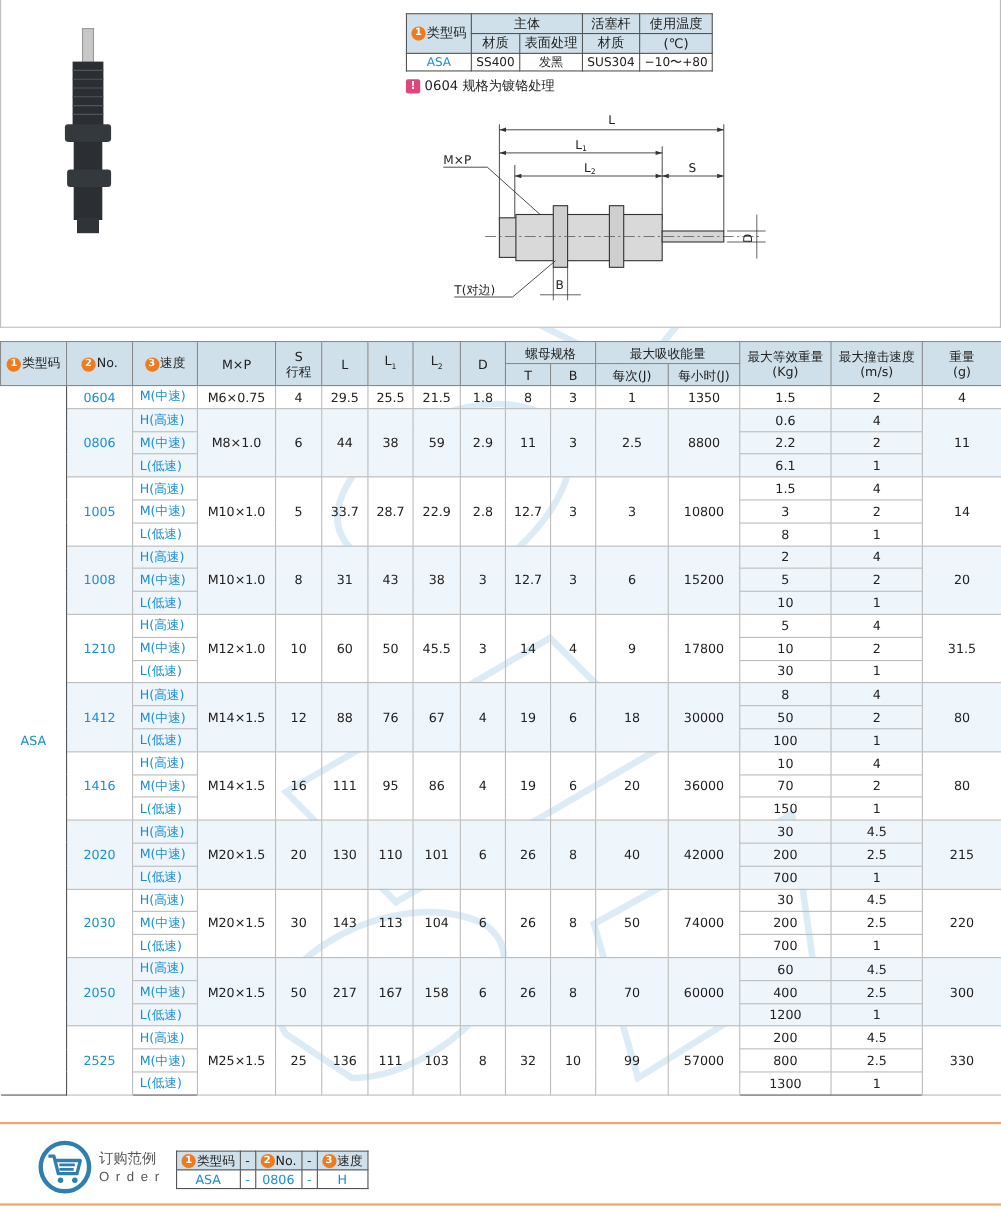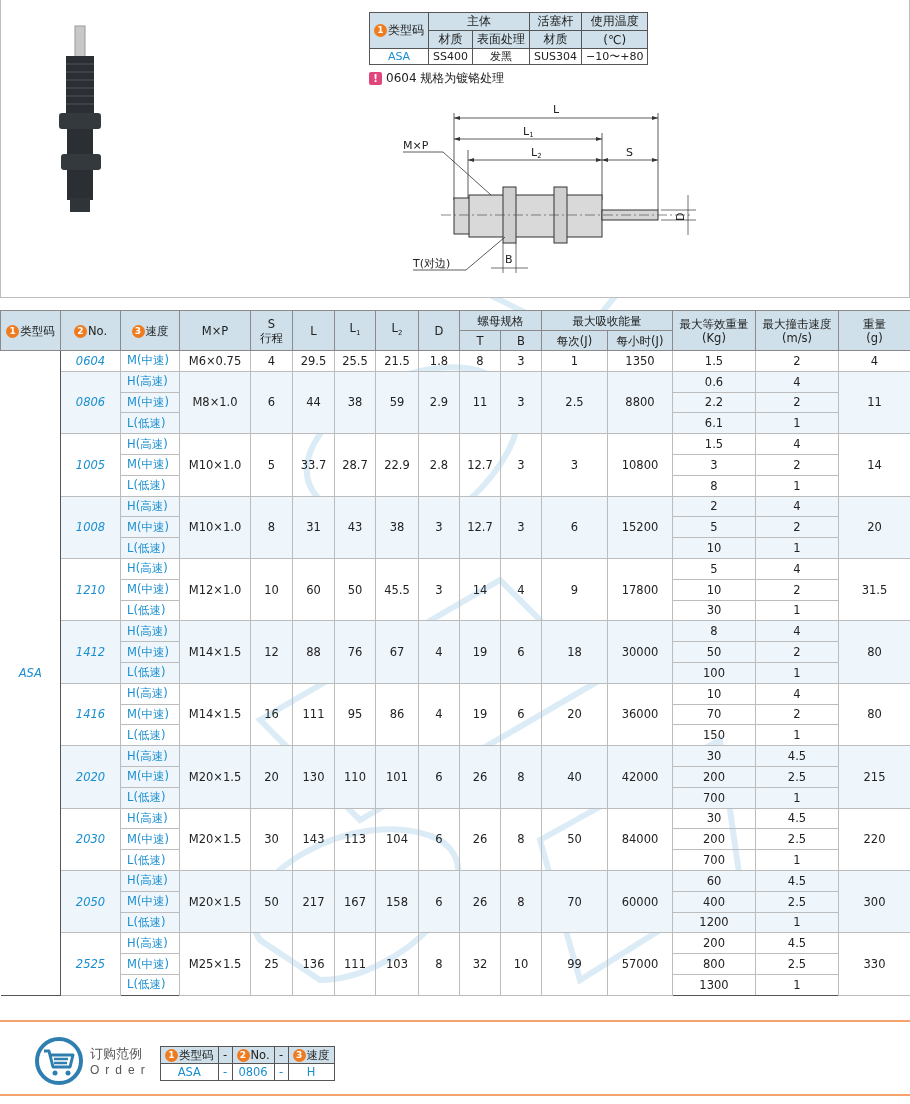--- a/index.html
+++ b/index.html
@@ -21,21 +21,21 @@
   .drawing { position: absolute; left: 390px; top: 95px; width: 320px; height: 185px; }
 
   .num { display: inline-block; width: 13px; height: 13px; border-radius: 50%; background: #f07b1f; color: #fff; font-size: 9px; line-height: 13px; text-align: center; font-weight: bold; vertical-align: middle; margin-right: 1px; }
 
   
   .main-table { position: absolute; left: 0; top: 310px; width: 910px; border-collapse: collapse; font-size: 11px; table-layout: fixed; }
   .main-table th { background: #cfe0ea; border: 1px solid #8a8a8a; font-weight: normal; text-align: center; font-size: 11.5px; line-height: 14px; padding: 0; }
   .main-table thead tr.h1 th { height: 20px; }
   .main-table thead tr.h2 th { height: 20px; }
   .main-table td { border: 1px solid #bcbcbc; text-align: center; height: 20.8px; padding: 0; white-space: nowrap; font-size: 11.5px; }
-  .main-table td.blue { color: #1a8fd0; font-style: italic; }
+  .main-table td.blue { color: #1a8fd0; }
   .main-table td.spd { color: #1a8fd0; text-align: left; padding-left: 6px; }
   .main-table tr.grp-first td { border-top: 1.5px solid #555; }
   .main-table td.type-cell { border-right: 1.5px solid #555; border-left: none; border-bottom: 1.5px solid #555; background: #fff; }
   .main-table tr.alt td:not(.type-cell) { background: #eef5fb; }
   .main-table tbody tr:last-child td { border-bottom: 1.5px solid #555; }
 
   
   .order-box { position: absolute; left: 0; top: 1020px; width: 910px; height: 76px; border-top: 2px solid #f2a26a; border-bottom: 2px solid #f2a26a; }
   .cart { position: absolute; left: 34px; top: 14px; width: 50px; height: 50px; }
   .order-label { position: absolute; left: 90px; top: 24px; font-size: 13px; color: #555; line-height: 16px; }
@@ -422,21 +422,21 @@
         <td class="spd">H(高速)</td>
         <td rowspan="3">M20×1.5</td>
         <td rowspan="3">30</td>
         <td rowspan="3">143</td>
         <td rowspan="3">113</td>
         <td rowspan="3">104</td>
         <td rowspan="3">6</td>
         <td rowspan="3">26</td>
         <td rowspan="3">8</td>
         <td rowspan="3">50</td>
-        <td rowspan="3">84000</td>
+        <td rowspan="3">74000</td>
         <td>30</td>
         <td>4.5</td>
         <td rowspan="3">220</td>
       </tr>
       <tr>
         <td class="spd">M(中速)</td>
         <td>200</td>
         <td>2.5</td>
       </tr>
       <tr>

